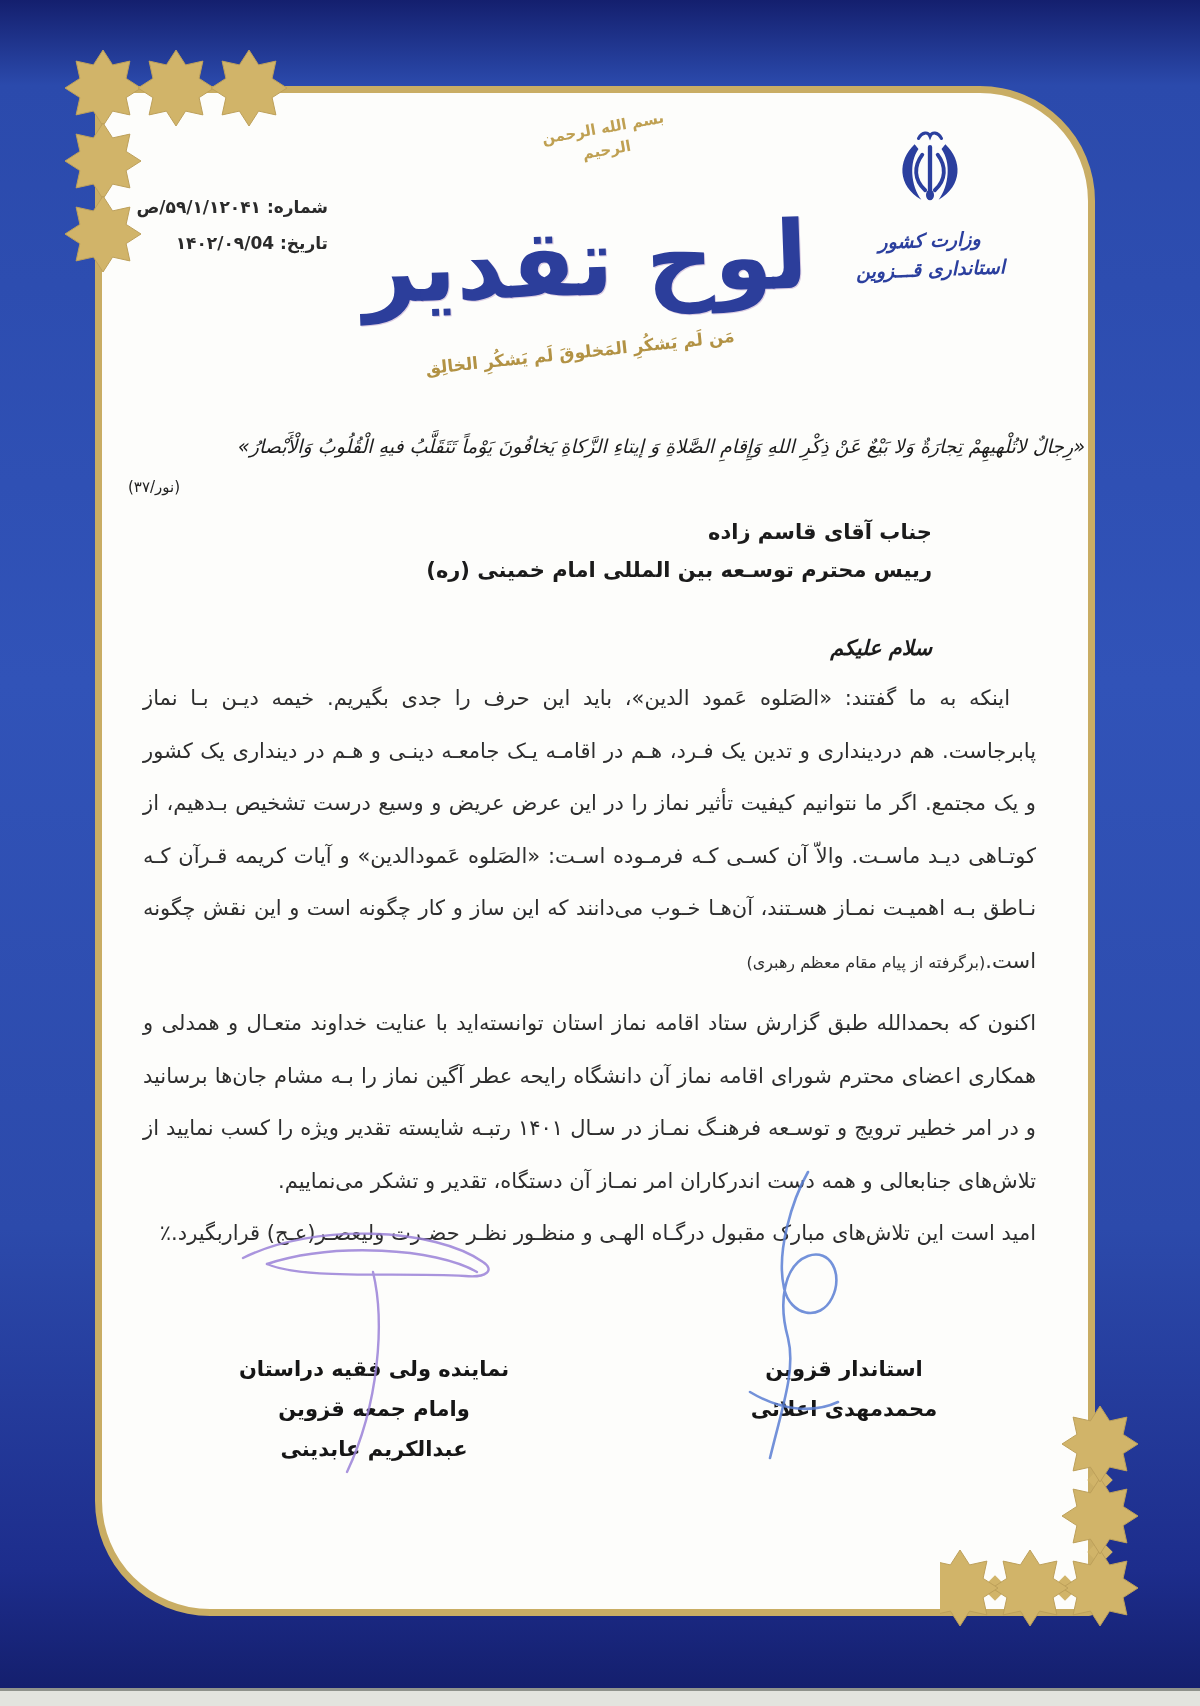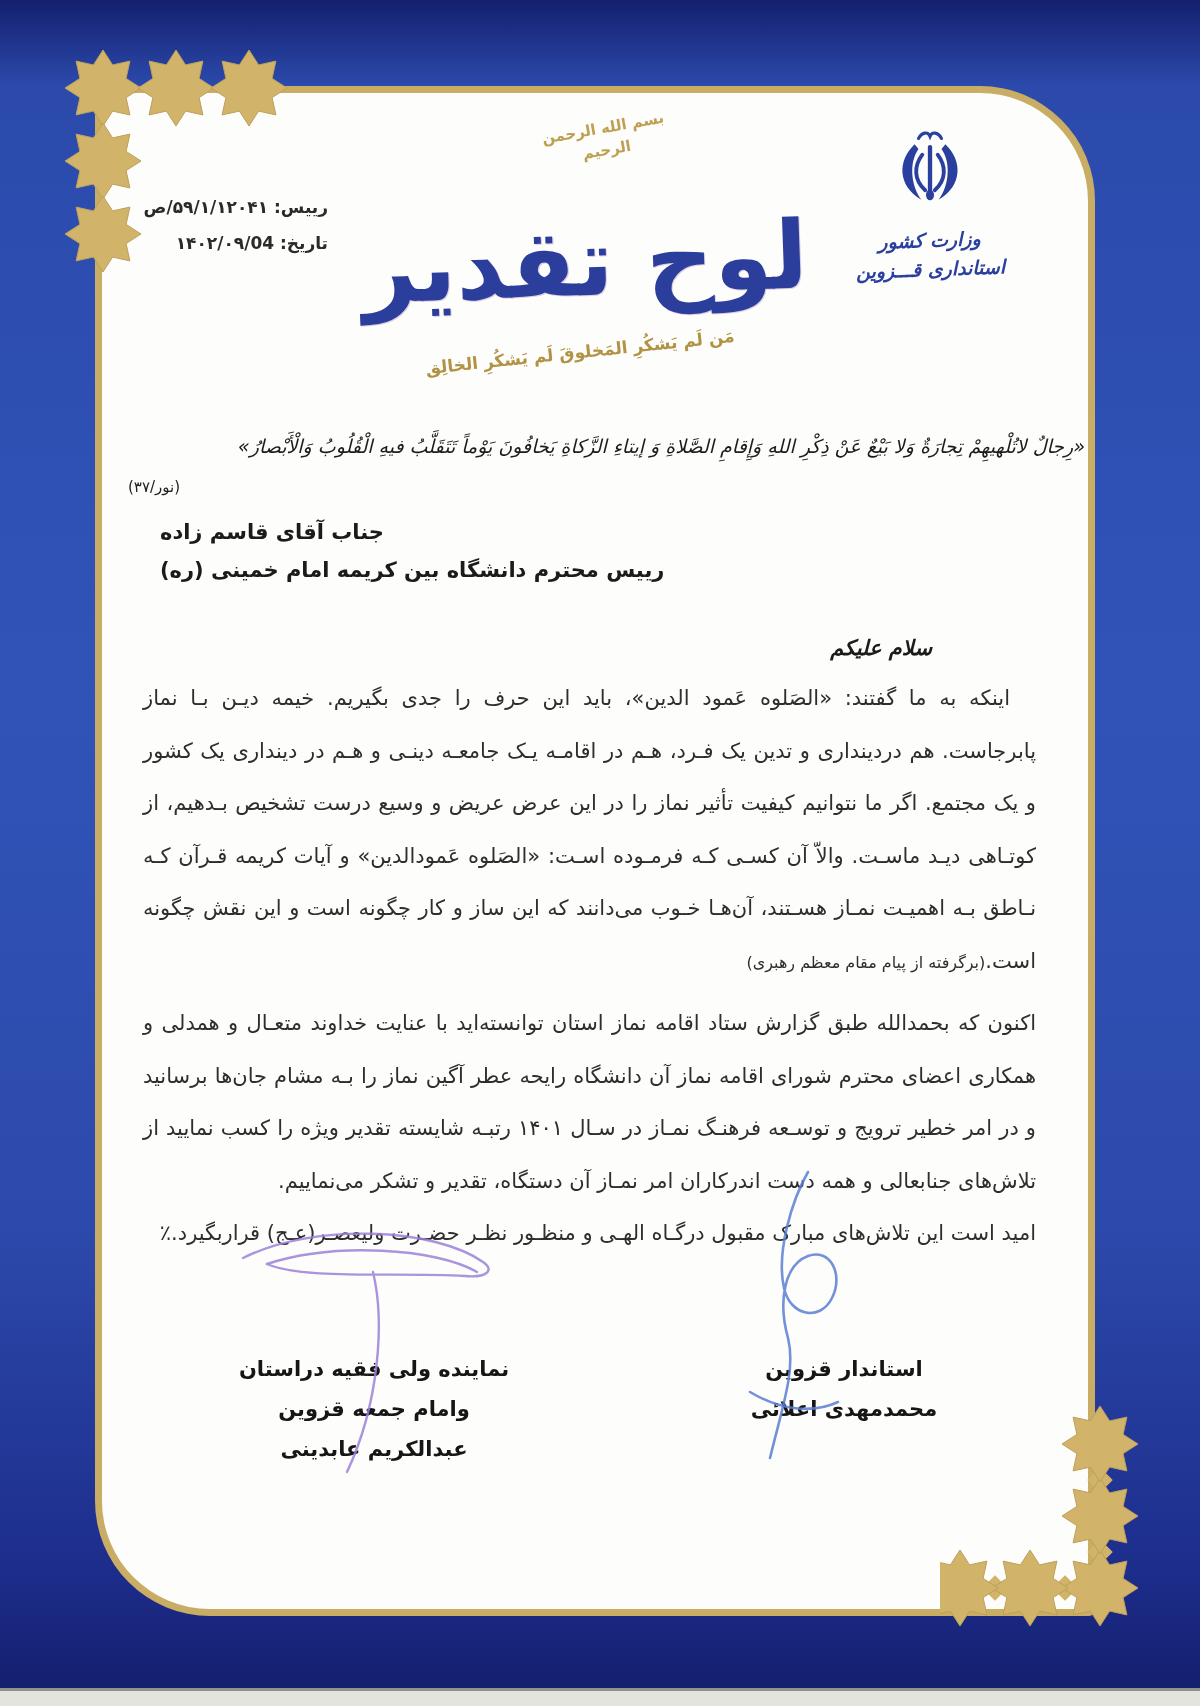--- a/index.html
+++ b/index.html
@@ -22,21 +22,21 @@
   .bismillah{position:absolute;left:538px;top:118px;width:134px;text-align:center;
     color:#bfa052;font-size:15px;font-weight:bold;line-height:1.45;transform:rotate(-10deg);}
   .cert-title{position:absolute;left:350px;top:208px;width:470px;text-align:center;
     color:#2c3e9b;font-size:94px;font-weight:bold;letter-spacing:2px;transform:rotate(-2deg);
     text-shadow:1px 1px 0 rgba(120,60,150,.25);}
   .motto{position:absolute;left:420px;top:342px;width:320px;text-align:center;
     color:#b29244;font-size:17px;font-weight:bold;transform:rotate(-6deg);}
   .verse{position:absolute;left:110px;top:430px;width:975px;text-align:right;
     color:#1c1c1c;font-size:19px;line-height:1.7;direction:rtl;font-style:italic;}
   .verse-ref{position:absolute;left:128px;top:478px;color:#222;font-size:15px;direction:rtl;}
-  .recipient{position:absolute;right:268px;left:160px;top:514px;text-align:left;direction:rtl;
+  .recipient{position:absolute;right:268px;left:160px;top:514px;text-align:right;direction:rtl;
     color:#1b1b1b;font-size:21px;font-weight:bold;line-height:1.8;}
   .salutation{position:absolute;right:268px;top:636px;color:#1b1b1b;font-size:21px;
     font-weight:bold;direction:rtl;font-style:italic;}
   .body-text{position:absolute;left:143px;top:672px;width:893px;direction:rtl;
     color:#2e2e2e;font-size:21px;line-height:2.5;text-align:justify;}
   .body-text p{margin:0;}
   .body-text p.p1{text-indent:26px;}
   .body-text p.p2{margin-top:10px;}
   .quote-src{font-size:16px;}
   .sig-block{position:absolute;text-align:center;direction:rtl;color:#161616;
@@ -76,21 +76,21 @@
     <rect x="151" y="121" width="18" height="18" transform="rotate(45 160 130)" fill="#d1b469"></rect>
     <use href="#star8" x="120" y="198"></use>
     <use href="#star8" x="50" y="198"></use>
     <use href="#star8" x="-20" y="198"></use>
     <use href="#star8" x="120" y="126"></use>
     <use href="#star8" x="120" y="54"></use>
   </svg>
 
   <div class="num-block">
     <div>
-      <span>رییس:</span>
+      <span>شماره:</span>
       <span>۵۹/۱/۱۲۰۴۱/ص</span>
     </div>
     <div>
       <span>تاریخ:</span>
       <span>۱۴۰۲/۰۹/04</span>
     </div>
   </div>
 
   <div class="emblem-block">
     <svg width="96" height="100" viewBox="0 0 100 100">
@@ -114,21 +114,21 @@
 
   <div class="cert-title">لوح تقدیر</div>
 
   <div class="motto">مَن لَم یَشکُرِ المَخلوقَ لَم یَشکُرِ الخالِق</div>
 
   <div class="verse">«رِجالٌ لاتُلْهیهِمْ تِجارَةٌ وَلا بَیْعٌ عَنْ ذِکْرِ اللهِ وَإِقامِ الصَّلاةِ وَ إیتاءِ الزَّکاةِ یَخافُونَ یَوْماً تَتَقَلَّبُ فیهِ الْقُلُوبُ وَالْأَبْصارُ»</div>
   <div class="verse-ref">(نور/۳۷)</div>
 
   <div class="recipient">
     <div>جناب آقای قاسم زاده</div>
-    <div>رییس محترم دانشگاه بین کریمه امام خمینی (ره)</div>
+    <div>رییس محترم توسـعه بین المللی امام خمینی (ره)</div>
   </div>
 
   <div class="salutation">سلام علیکم</div>
 
   <div class="body-text">
     <p class="p1"><span>اینکه به ما گفتند: «الصَلوه عَمود الدین»، باید این حرف را جدی بگیریم. خیمه دیـن بـا نماز پابرجاست. هم دردینداری و تدین یک فـرد، هـم در اقامـه یـک جامعـه دینـی و هـم در دینداری یک کشور و یک مجتمع. اگر ما نتوانیم کیفیت تأثیر نماز را در این عرض عریض و وسیع درست تشخیص بـدهیم، از کوتـاهی دیـد ماسـت. والاّ آن کسـی کـه فرمـوده اسـت: «الصَلوه عَمودالدین» و آیات کریمه قـرآن کـه نـاطق بـه اهمیـت نمـاز هسـتند، آن‌هـا خـوب می‌دانند که این ساز و کار چگونه است و این نقش چگونه است.</span><span class="quote-src">(برگرفته از پیام مقام معظم رهبری)</span></p>
     <p class="p2">اکنون که بحمدالله طبق گزارش ستاد اقامه نماز استان توانسته‌اید با عنایت خداوند متعـال و همدلی و همکاری اعضای محترم شورای اقامه نماز آن دانشگاه رایحه عطر آگین نماز را بـه مشام جان‌ها برسانید و در امر خطیر ترویج و توسـعه فرهنـگ نمـاز در سـال ۱۴۰۱ رتبـه شایسته تقدیر ویژه را کسب نمایید از تلاش‌های جنابعالی و همه دست اندرکاران امر نمـاز آن دستگاه، تقدیر و تشکر می‌نماییم.</p>
     <p>امید است این تلاش‌های مبارک مقبول درگـاه الهـی و منظـور نظـر حضـرت ولیعصـر(عـج) قراربگیرد.٪</p>
   </div>
 

